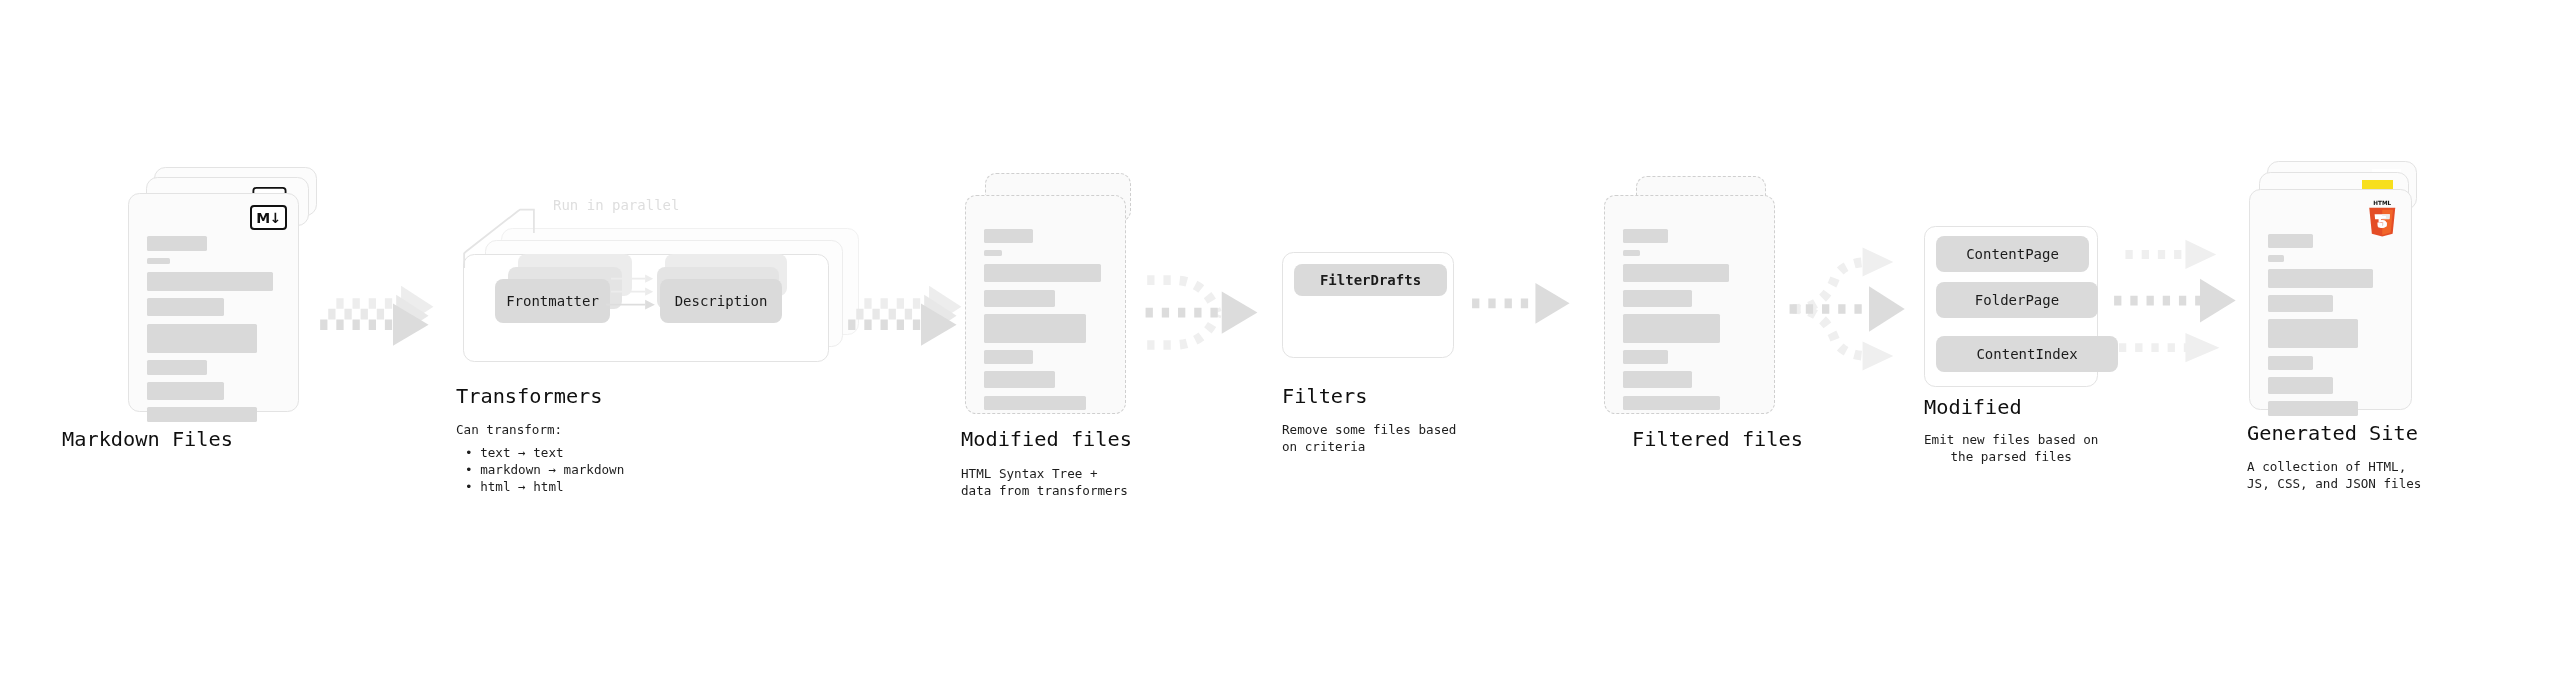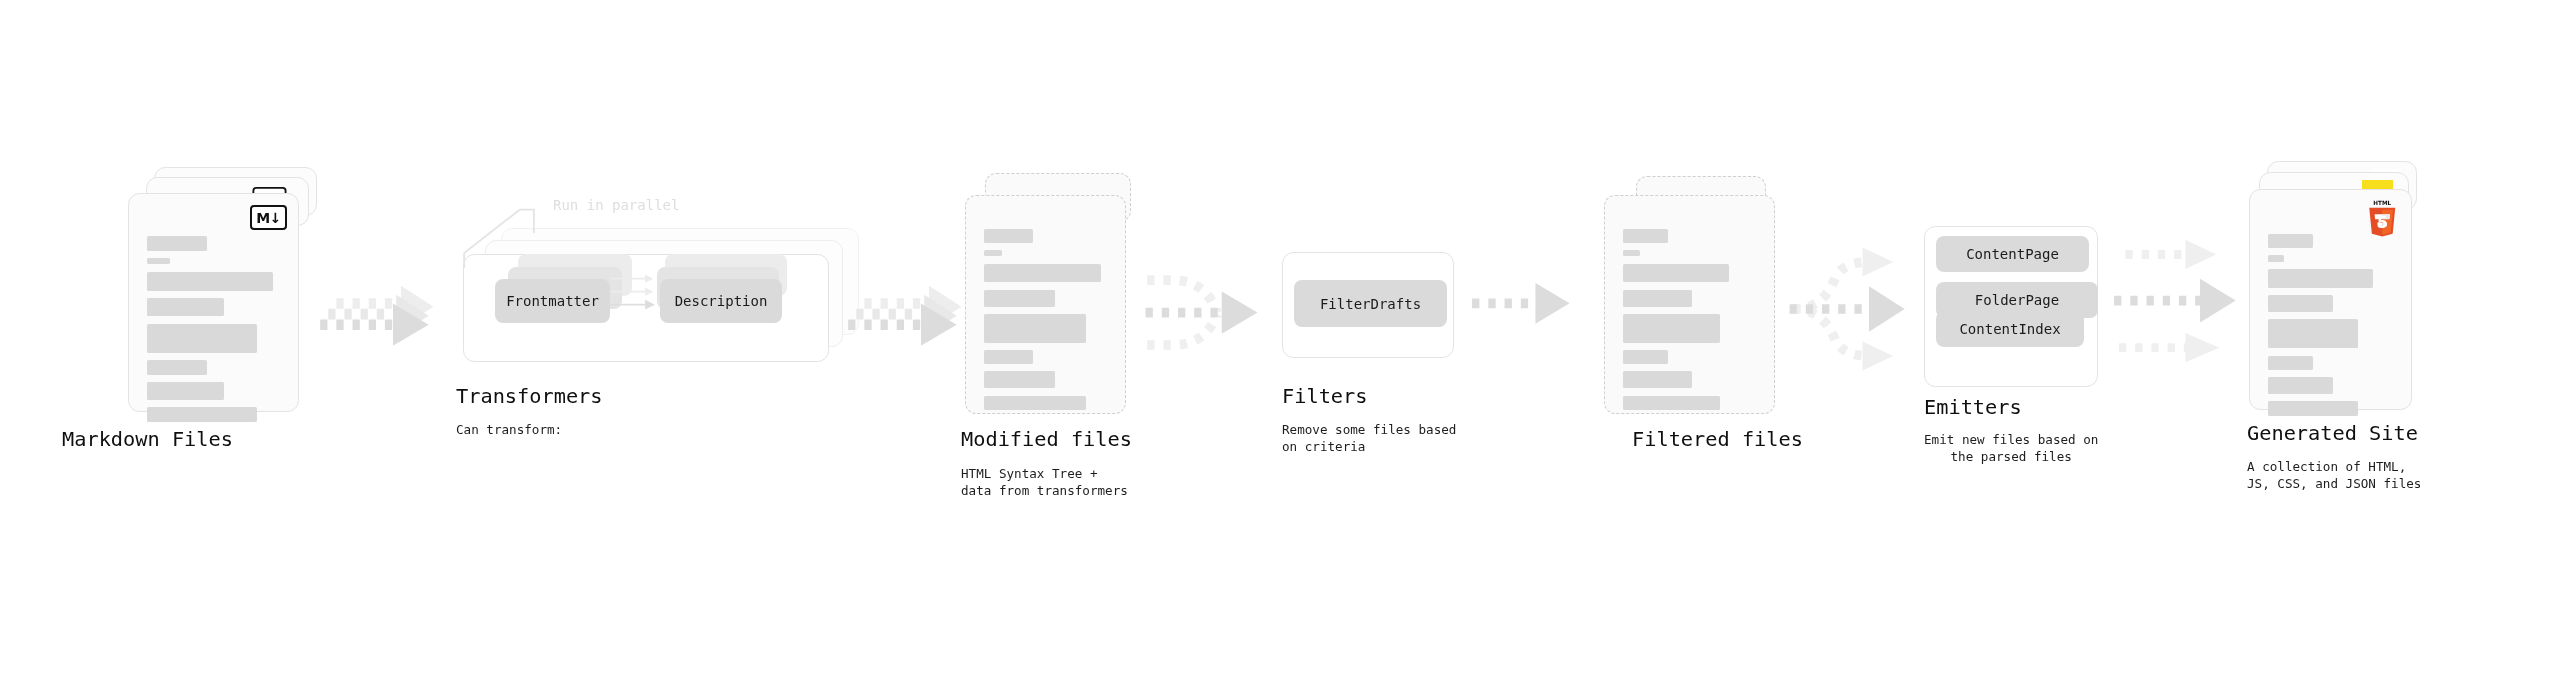--- a/index.html
+++ b/index.html
@@ -153,20 +153,25 @@
       </g>
       <g stroke="#dddddd" stroke-width="2" fill="none">
         <path d="M-6 40 H42"></path>
           <polygon points="42,34 54,40 42,46" fill="#dddddd" stroke="none"></polygon>
       </g>
     </svg>
   </div>
 
   <div class="title" style="left:456px;top:384px;">Transformers</div>
   <div class="sub" style="left:456px;top:421px;">Can transform:</div>
+  <div class="ul" style="left:465px;top:444px;">
+    <div>• text → text</div>
+    <div>• markdown → markdown</div>
+    <div>• html → html</div>
+  </div>
 
   <div class="abs" style="left:833px;top:268px;width:163px;height:89px;">
     <svg width="163" height="89" viewBox="0 0 200 110">
       <g stroke="#ededed" stroke-width="13" stroke-dasharray="9 11" fill="none">
         <path d="M38 44 H128"></path>
       </g>
       <polygon points="118,22 158,48 118,74" fill="#ededed"></polygon>
       <g stroke="#e8e8e8" stroke-width="13" stroke-dasharray="9 11" fill="none">
         <path d="M28 57 H122"></path>
       </g>
@@ -202,21 +207,21 @@
         <path d="M20 102 H52 Q92 102 106 64"></path>
       </g>
       <g stroke="#dcdcdc" stroke-width="12" stroke-dasharray="9 11" fill="none">
         <path d="M18 62 H118"></path>
       </g>
       <polygon points="112,36 156,62 112,88" fill="#dcdcdc"></polygon>
     </svg>
   </div>
 
   <div class="gbox" style="left:1282px;top:252px;width:172px;height:106px;"></div>
-  <div class="chip" style="left:1294px;top:280px;width:153px;height:47px;">FilterDrafts</div>
+  <div class="chip" style="left:1294px;top:264px;width:153px;height:32px;font-weight:bold;">FilterDrafts</div>
   <div class="title" style="left:1282px;top:384px;">Filters</div>
   <div class="sub" style="left:1282px;top:421px;">Remove some files based
 on criteria</div>
 
   <div class="abs" style="left:1472px;top:283px;width:122px;height:65px;">
     <svg width="122" height="65" viewBox="0 0 150 80">
       <g stroke="#dcdcdc" stroke-width="12" stroke-dasharray="9 11" fill="none">
         <path d="M0 25 H84"></path>
       </g>
       <polygon points="78,0 120,25 78,50" fill="#dcdcdc"></polygon>
@@ -249,22 +254,22 @@
       <g stroke="#dcdcdc" stroke-width="12" stroke-dasharray="9 11" fill="none">
         <path d="M18 90 H122"></path>
       </g>
       <polygon points="116,62 160,90 116,118" fill="#dcdcdc"></polygon>
     </svg>
   </div>
 
   <div class="gbox" style="left:1924px;top:226px;width:174px;height:161px;"></div>
   <div class="chip" style="left:1936px;top:236px;width:153px;height:36px;">ContentPage</div>
   <div class="chip" style="left:1936px;top:282px;width:162px;height:36px;">FolderPage</div>
-  <div class="chip" style="left:1936px;top:311px;width:148px;height:36px;">ContentIndex</div>
-  <div class="title" style="left:1924px;top:395px;">Emitters</div>
+  <div class="chip" style="left:1936px;top:336px;width:182px;height:36px;">ContentIndex</div>
+  <div class="title" style="left:1924px;top:395px;">Modified</div>
   <div class="sub" style="left:1924px;top:431px;text-align:center;">Emit new files based on
 the parsed files</div>
 
   <div class="abs" style="left:2106px;top:234px;width:154px;height:130px;">
     <svg width="154" height="130" viewBox="0 0 190 160">
       <g stroke="#efefef" stroke-width="11" stroke-dasharray="9 11" fill="none">
         <path d="M24 25 H104"></path>
       </g>
       <polygon points="98,7 136,25 98,43" fill="#efefef"></polygon>
       <g stroke="#dcdcdc" stroke-width="12" stroke-dasharray="9 11" fill="none">

